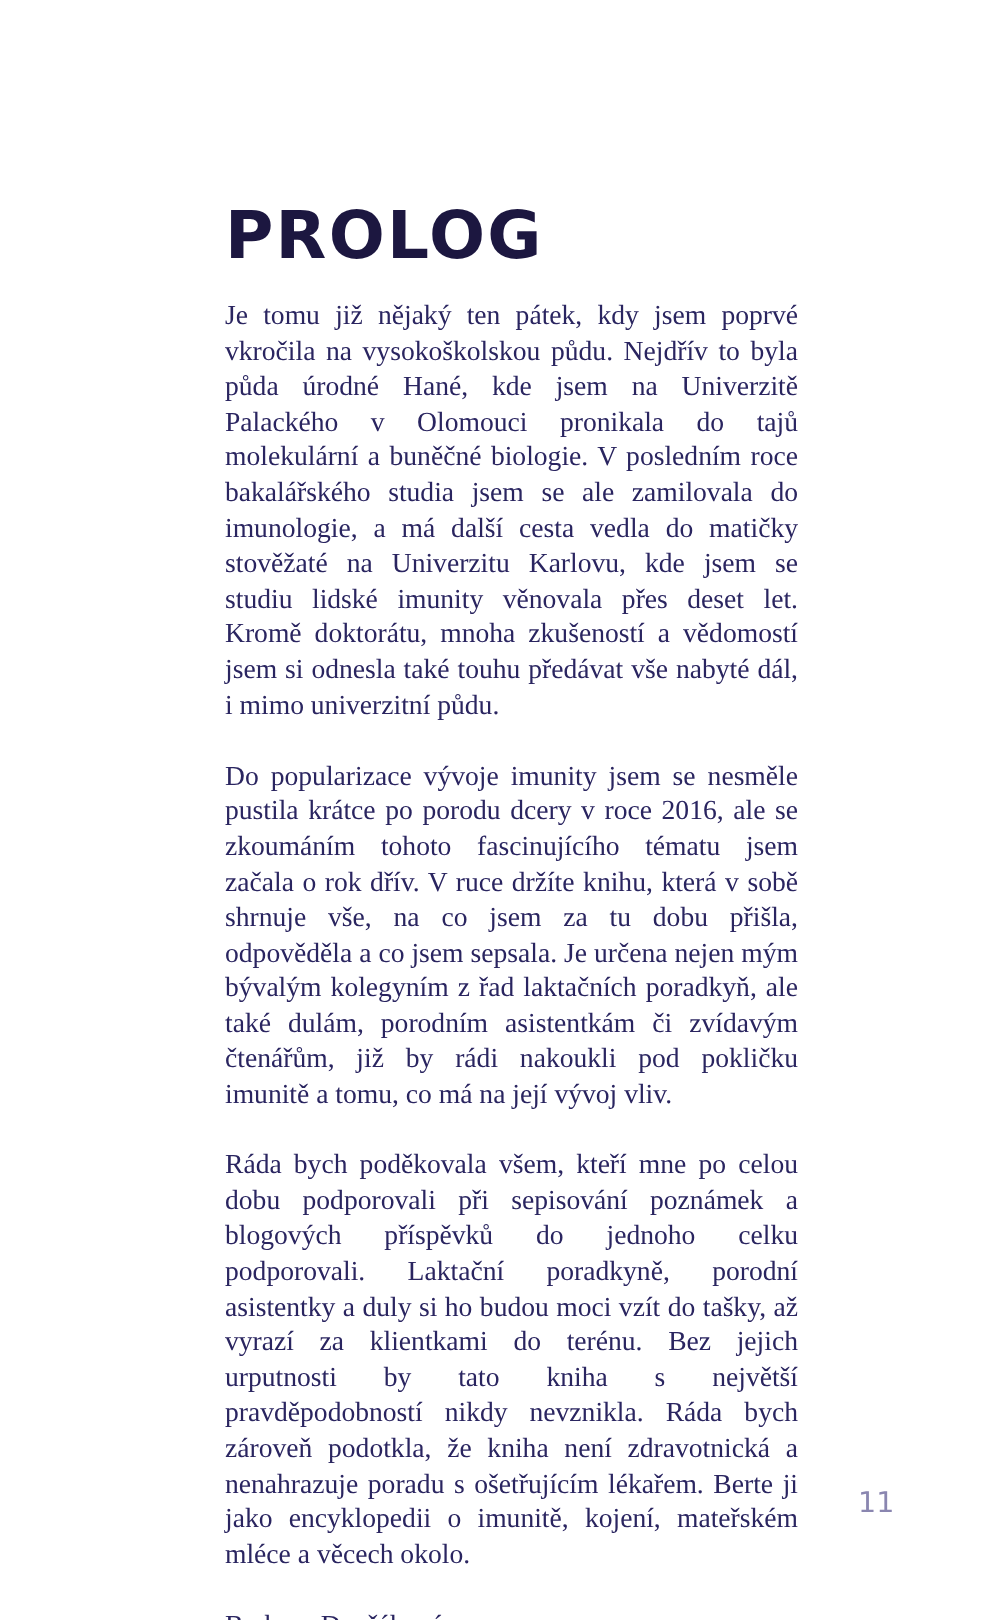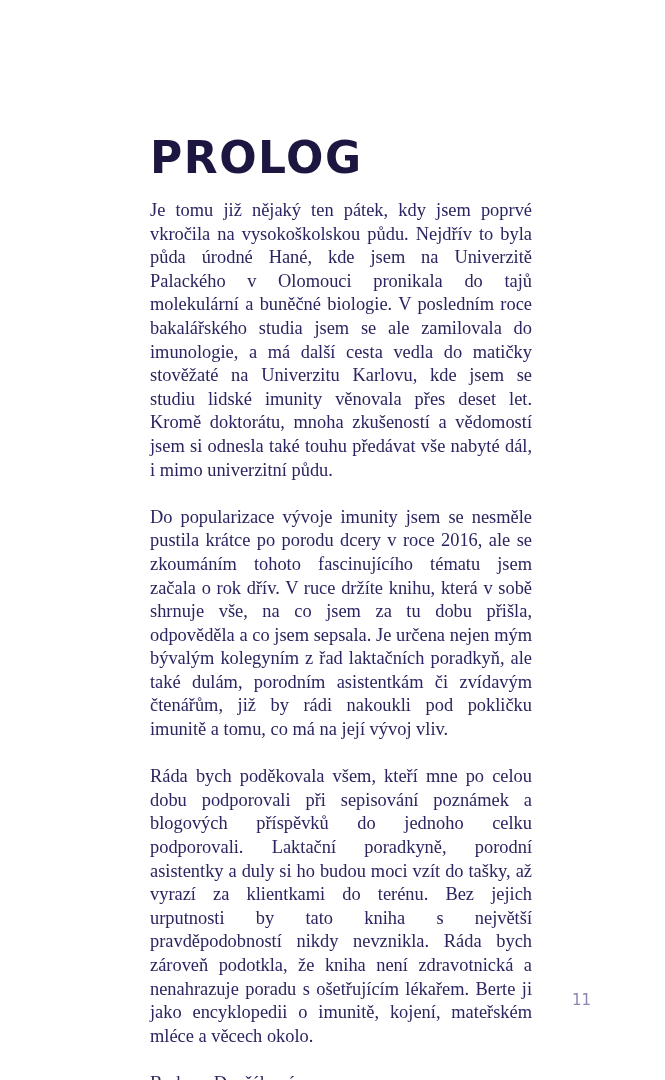--- a/index.html
+++ b/index.html
@@ -53,21 +53,21 @@
       text-align: left;
     }
     .signature span {
       display: block;
     }
     .page-number {
       position: absolute;
       left: 572px;
       top: 991px;
       font-family: "DejaVu Sans", sans-serif;
-      font-size: 15px;
+      font-size: 19px;
       color: #8a86b0;
     }
   </style>
 </head>
 <body>
 
 <div class="page">
   <h1 class="heading">PROLOG</h1>
 
   <div class="body-text" lang="cs">

